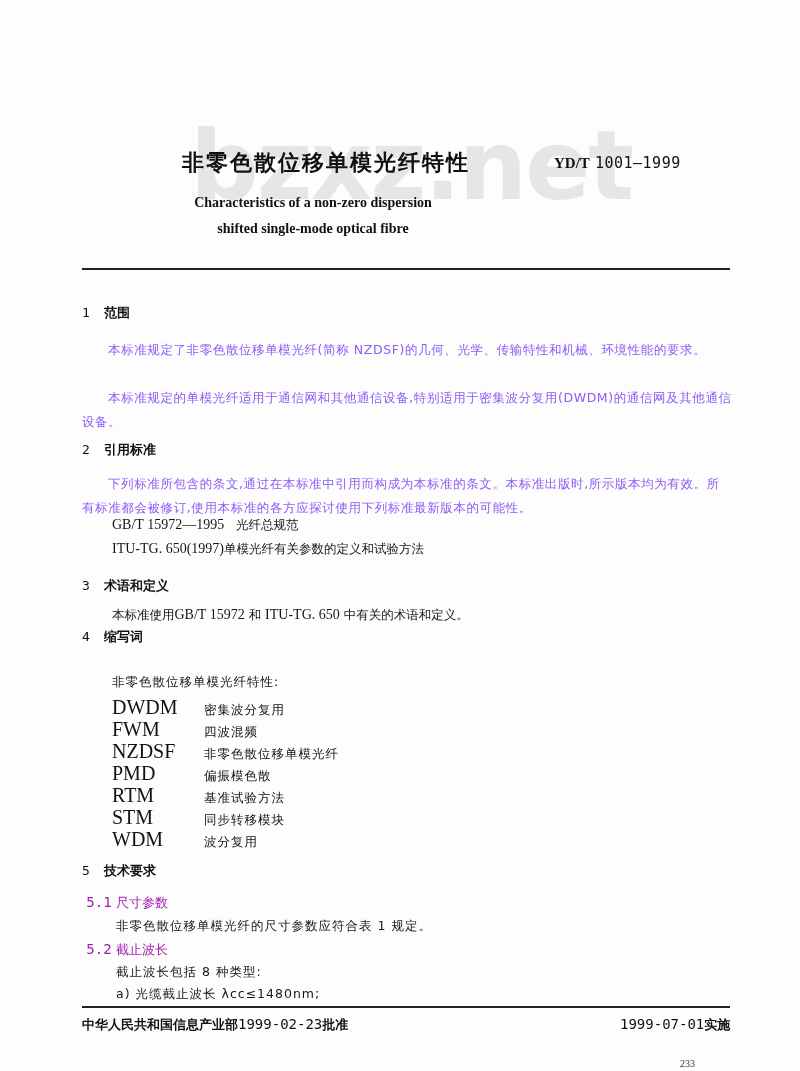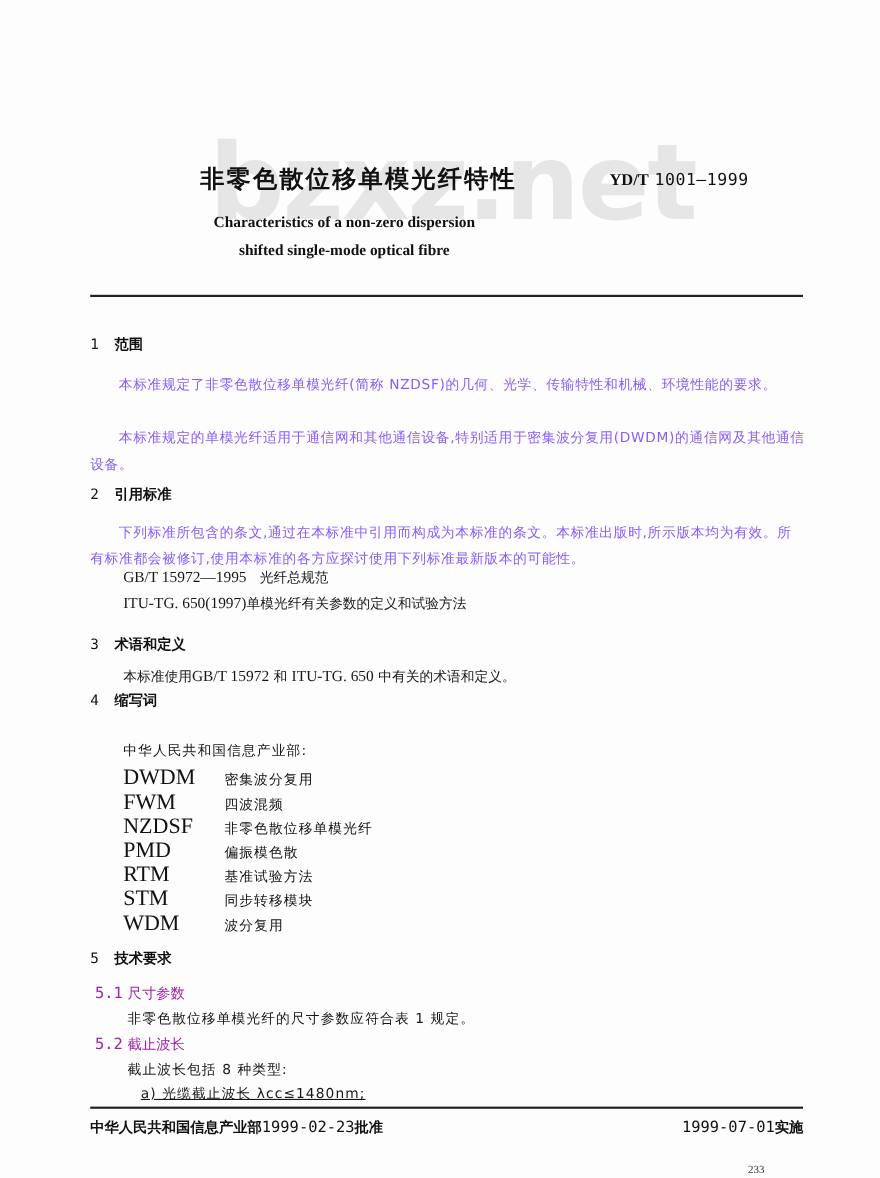--- a/index.html
+++ b/index.html
@@ -220,21 +220,21 @@
   <div class="sec-head" style="left:82px; top:577px;">
     <span class="n">3</span><span>术语和定义</span>
   </div>
   <div class="line" style="left:112px; top:607px;">
     <span>本标准使用</span><span class="latin">GB/T 15972</span> <span>和</span> <span class="latin">ITU-TG. 650</span> <span>中有关的术语和定义。</span>
   </div>
 
   <div class="sec-head" style="left:82px; top:628px;">
     <span class="n">4</span><span>缩写词</span>
   </div>
-  <div class="line" style="left:112px; top:674px; letter-spacing:1px;">中华人民共和国信息产业部:</div>
+  <div class="line" style="left:112px; top:674px; letter-spacing:1px;">非零色散位移单模光纤特性:</div>
 
   <div class="abbr-row" style="top:696px;">
     <span class="term">DWDM</span><span class="def">密集波分复用</span>
   </div>
   <div class="abbr-row" style="top:718px;">
     <span class="term">FWM</span><span class="def">四波混频</span>
   </div>
   <div class="abbr-row" style="top:740px;">
     <span class="term">NZDSF</span><span class="def">非零色散位移单模光纤</span>
   </div>
@@ -257,21 +257,21 @@
 
   <div class="sub-head" style="left:82px; top:894px;">
     <span class="n">5.1</span><span>尺寸参数</span>
   </div>
   <div class="line" style="left:116px; top:918px; letter-spacing:1px;">非零色散位移单模光纤的尺寸参数应符合表 1 规定。</div>
 
   <div class="sub-head" style="left:82px; top:941px;">
     <span class="n">5.2</span><span>截止波长</span>
   </div>
   <div class="line" style="left:116px; top:964px; letter-spacing:1px;">截止波长包括 8 种类型:</div>
-  <div class="line" style="left:128px; top:986px; letter-spacing:1px;text-decoration:underline;">a) 光缆截止波长 λcc≤1480nm;</div>
+  <div class="line" style="left:116px; top:986px; letter-spacing:1px;">a) 光缆截止波长 λcc≤1480nm;</div>
 
   <div class="rule rule-bottom"></div>
 
   <div class="abs footer-left">
     <span>中华人民共和国信息产业部</span><span class="date">1999-02-23</span><span>批准</span>
   </div>
 
   <div class="abs footer-right">
     <span class="date">1999-07-01</span><span>实施</span>
   </div>

